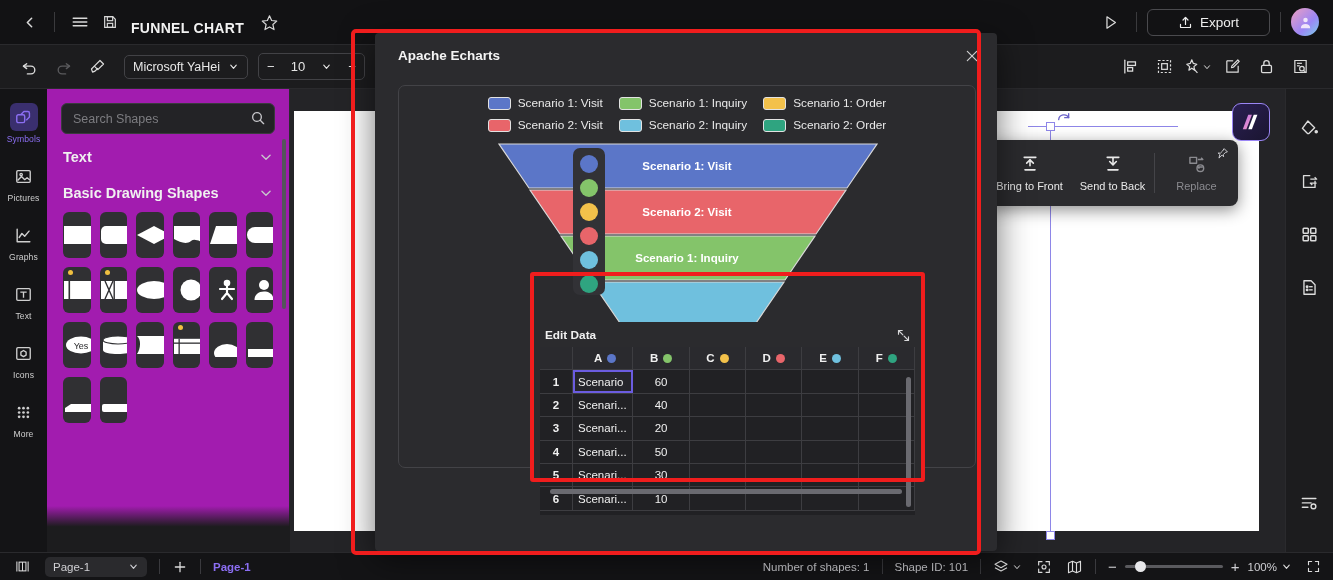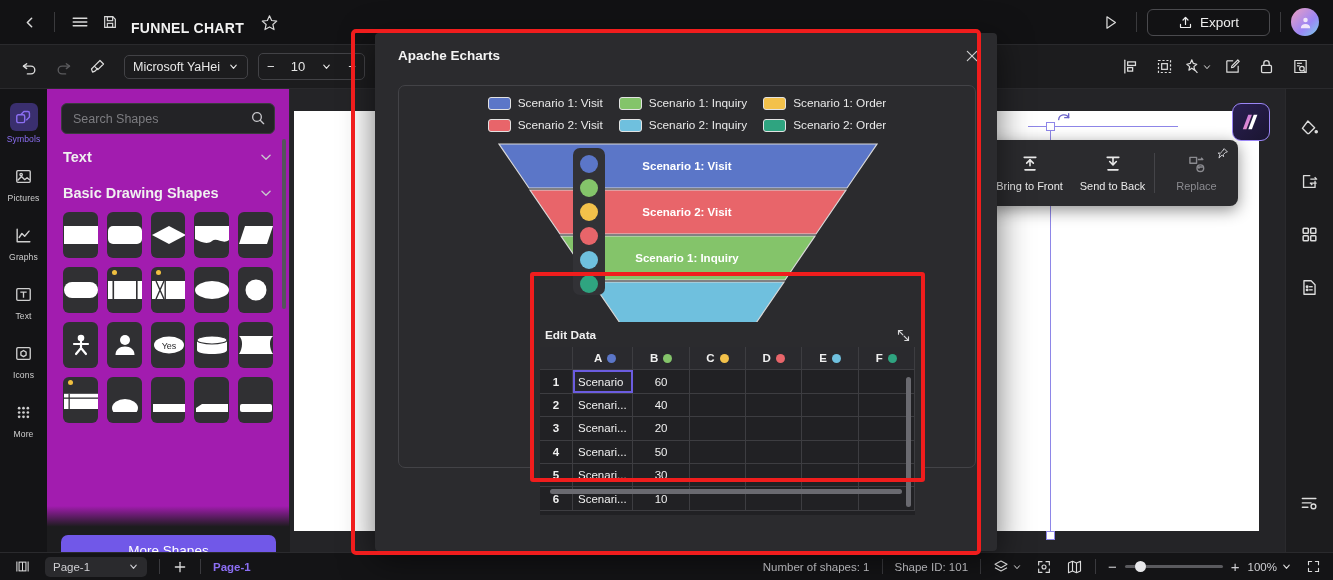--- a/index.html
+++ b/index.html
@@ -79,21 +79,21 @@
     width:100%; background:#232326; border:1px solid #3a3a3e; border-radius:6px;
     height:31px; padding:0 30px 0 11px; color:#e4e4e4; font-size:12.5px;
     font-family:"Liberation Sans",sans-serif; outline:none;
   }
   .search-inp::placeholder { color:#7c7c80; }
   .search-ico { position:absolute; right:9px; top:7px; color:#c7c7cb; }
   .sect { display:flex;align-items:center;justify-content:space-between;
           padding:11px 16px 9px; cursor:pointer; }
   .sect-t { font-size:14.5px; font-weight:bold; color:#f0f0f0; }
   .chev { color:#c8c8cc; }
-  .grid { display:grid; grid-template-columns:repeat(5,1fr); gap:9px; padding:2px 16px 0; }
+  .grid { display:grid; grid-template-columns:repeat(6,1fr); gap:9px; padding:2px 16px 0; }
   .shp { background:#303033; border-radius:6px; height:46px; display:flex;align-items:center;justify-content:center;
          cursor:pointer; position:relative; overflow:hidden; }
   .star-dot { position:absolute; top:3px; left:5px; width:5px;height:5px;border-radius:50%;background:#f0c040; }
   .more-shapes {
     position:absolute; left:61px; bottom:14px; width:215px; height:31px;
     background:#7158e8; border-radius:7px; display:flex;align-items:center;justify-content:center;
     font-size:13.5px; color:#fff; cursor:pointer;
   }
   .panel-fade { position:absolute; left:47px; right:0; bottom:28px; height:46px;
                 background:linear-gradient(to top, #1c1c1e 55%, rgba(28,28,30,0)); pointer-events:none; }
@@ -565,21 +565,20 @@
       <div class="shp">
           <svg width="36" height="24">
             <rect x="2" y="16" width="32" height="8" rx="2" fill="#fff"></rect>
           </svg>
         </div>
     </div>
 
     <div class="pscroll"></div>
   </div>
   <div class="panel-fade"></div>
-  <div class="more-shapes">More Shapes</div>
 
   <div class="canvas-area">
     <div class="page-white"></div>
   </div>
 
   <div class="sel-line-h" style="left:1028px; top:126px; width:150px;"></div>
   <div class="sel-line-v" style="left:1050px; top:126px; height:36px;"></div>
   <div class="sel-line-v" style="left:1050px; top:206px; height:330px;"></div>
   <div class="sel-handle" style="left:1046px; top:122px;"></div>
   <div class="sel-handle" style="left:1046px; top:531px;"></div>

